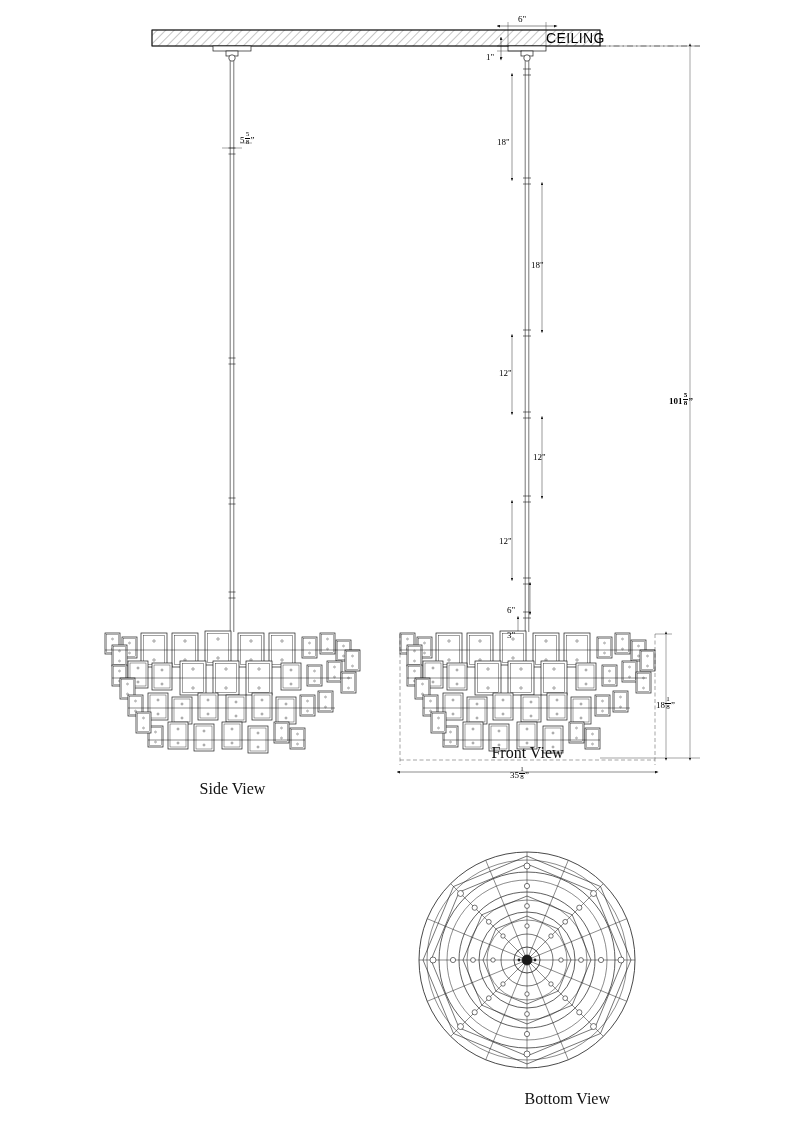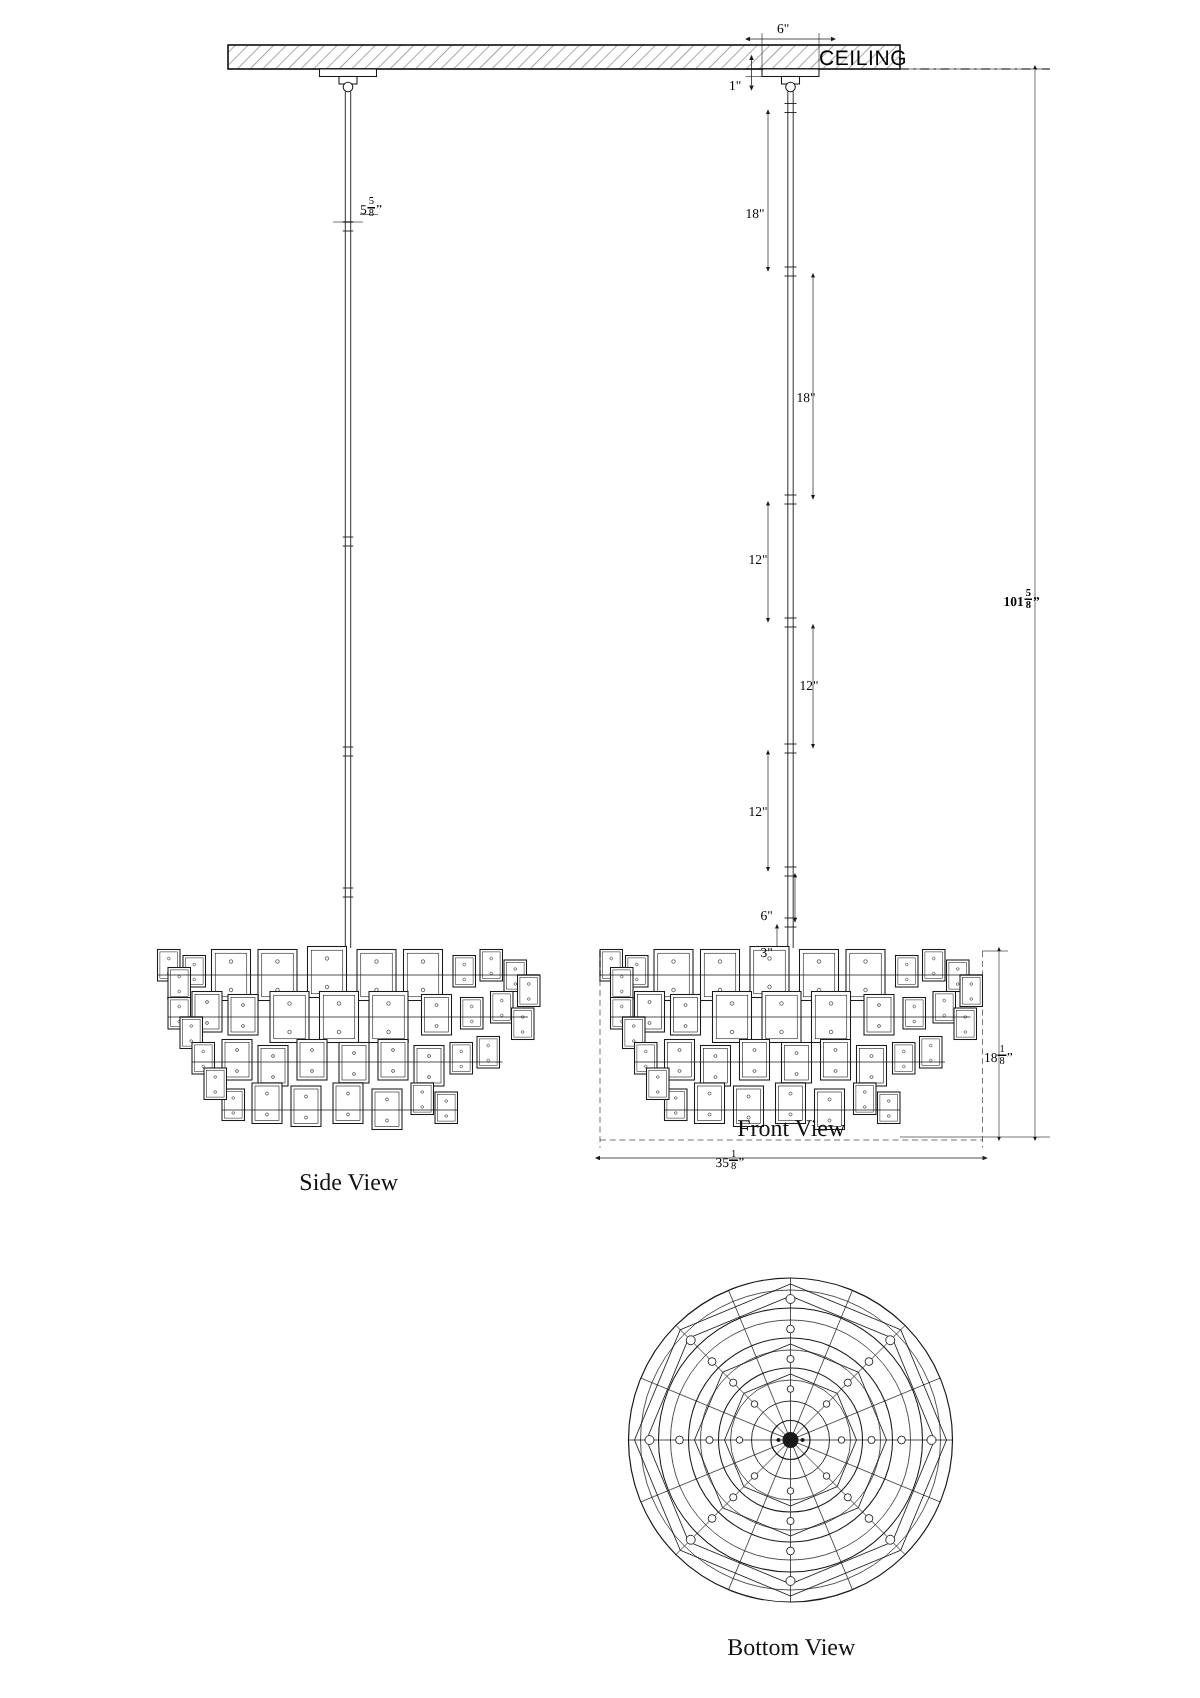--- a/index.html
+++ b/index.html
@@ -30,21 +30,21 @@
   .view-caption {
     position: absolute;
     font-family: "Liberation Serif", serif;
     font-size: 16px;
     color: #111111;
     text-align: center;
     white-space: nowrap;
   }
   #caption-side { left: 150px; top: 780px; width: 165px; }
   #caption-front { left: 445px; top: 744px; width: 165px; }
-  #caption-bottom { left: 445px; top: 1090px; width: 165px; }
+  #caption-bottom { left: 445px; top: 1090px; width: 165px; text-align: right; }
   .ceiling-label {
     position: absolute;
     left: 546px;
     top: 30px;
     font-size: 14px;
     letter-spacing: 0.4px;
     font-family: "Liberation Sans", sans-serif;
     color: #000;
     white-space: nowrap;
   }
@@ -412,17 +412,17 @@
   <div class="dim" style="left:507px; top:630px;">3"</div>
 
   <div class="dim" style="left:669px; top:392px;font-weight:bold;">
     <span>101</span><span class="frac"><span class="num">5</span><span class="den">8</span></span>”
   </div>
 
   <div class="dim" style="left:656px; top:696px;">
     <span>18</span><span class="frac"><span class="num">1</span><span class="den">8</span></span>”
   </div>
 
-  <div class="dim" style="left:477px; top:766px;">
+  <div class="dim" style="left:510px; top:766px;">
     <span>35</span><span class="frac"><span class="num">1</span><span class="den">8</span></span>”
   </div>
 
 </div>
 
 </body></html>

